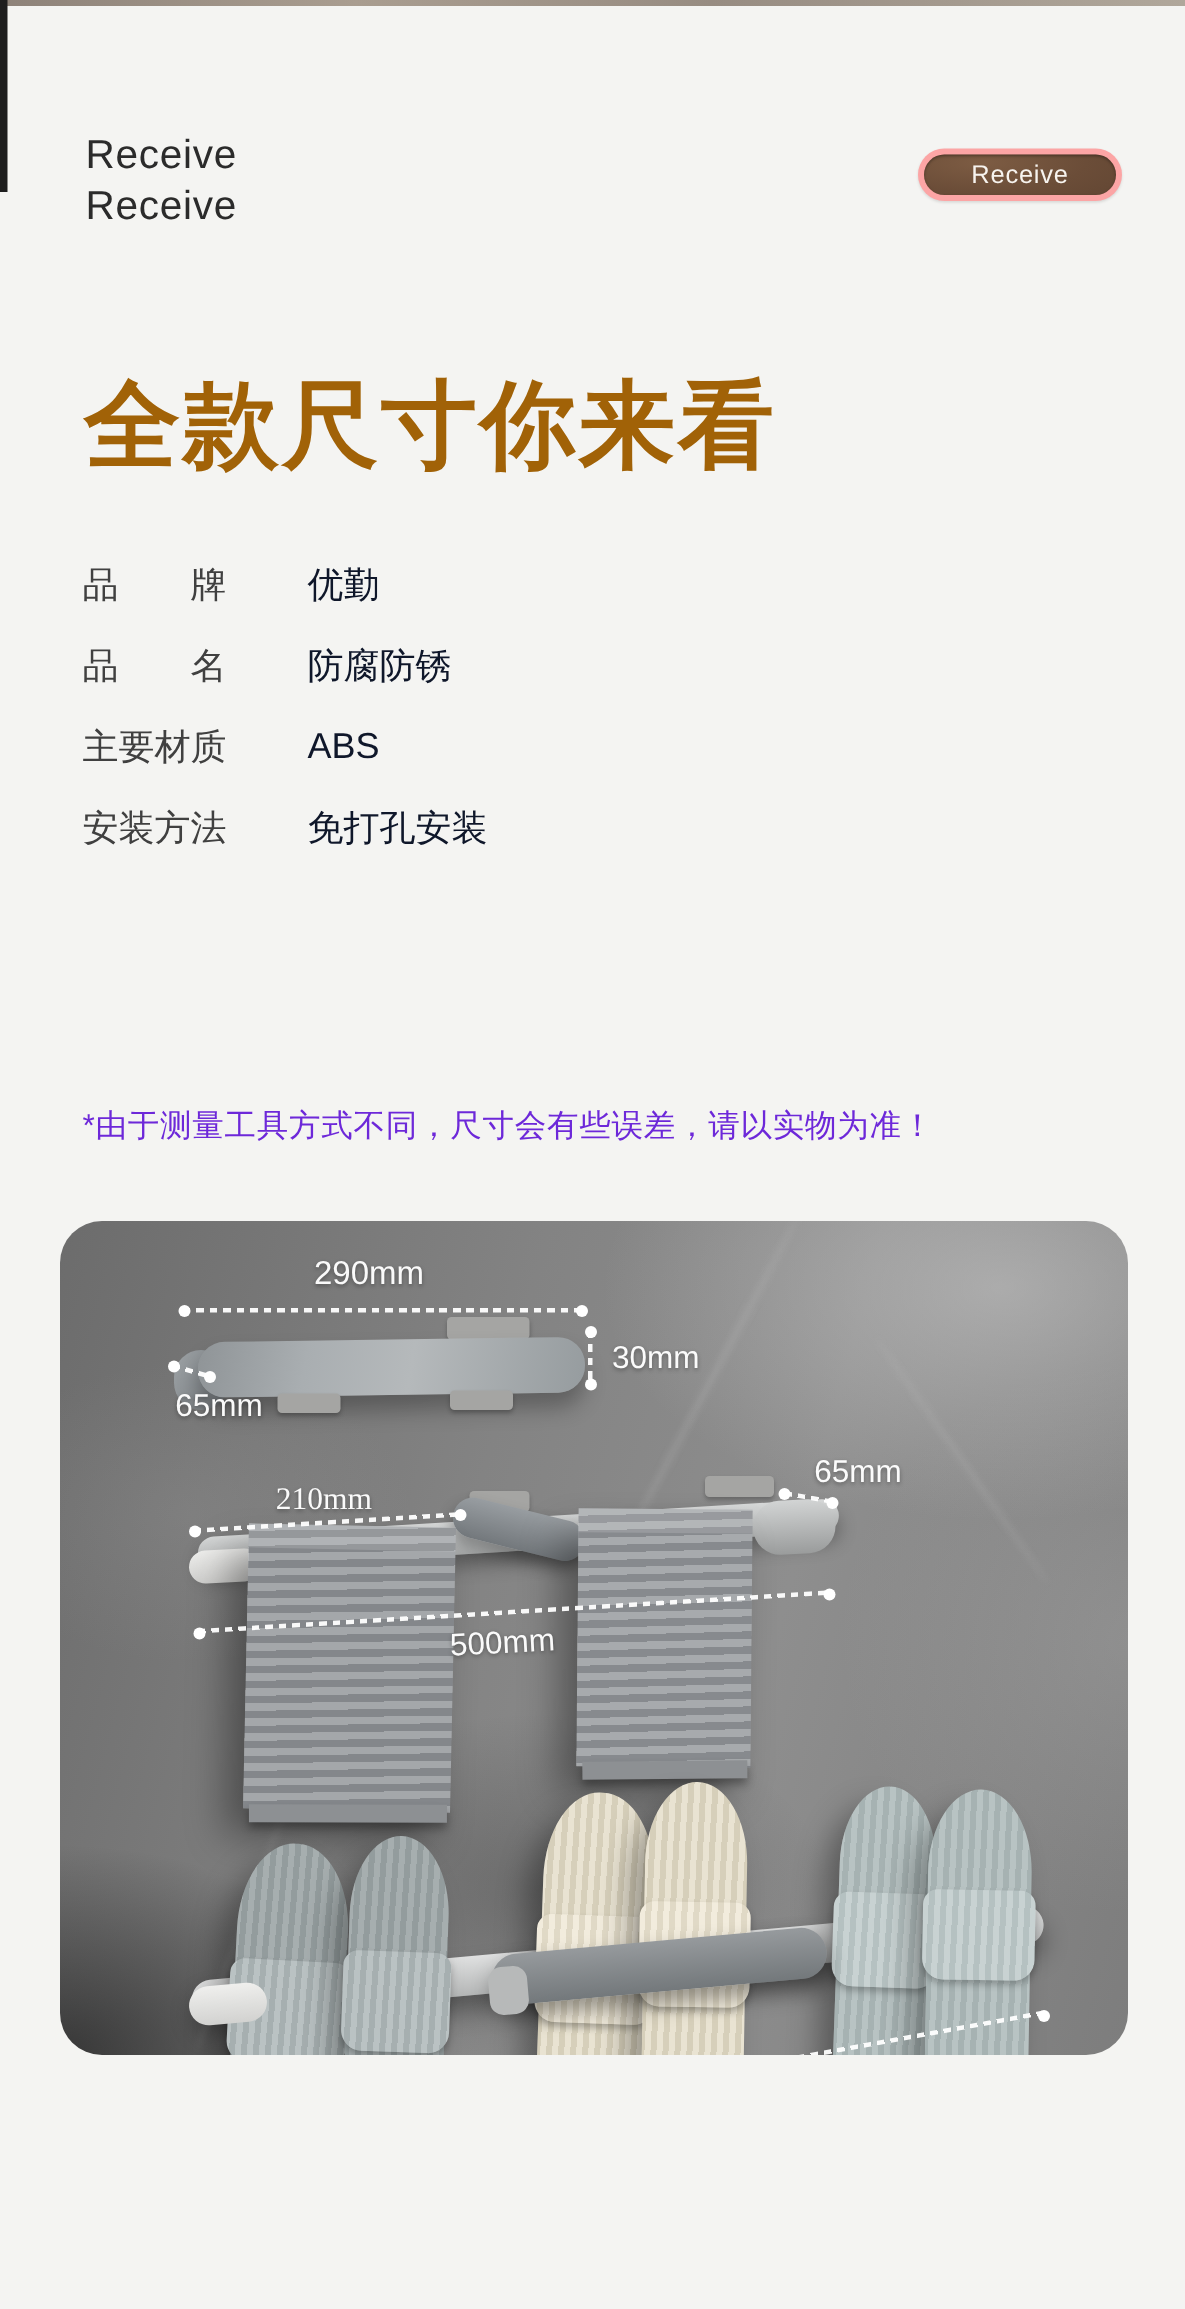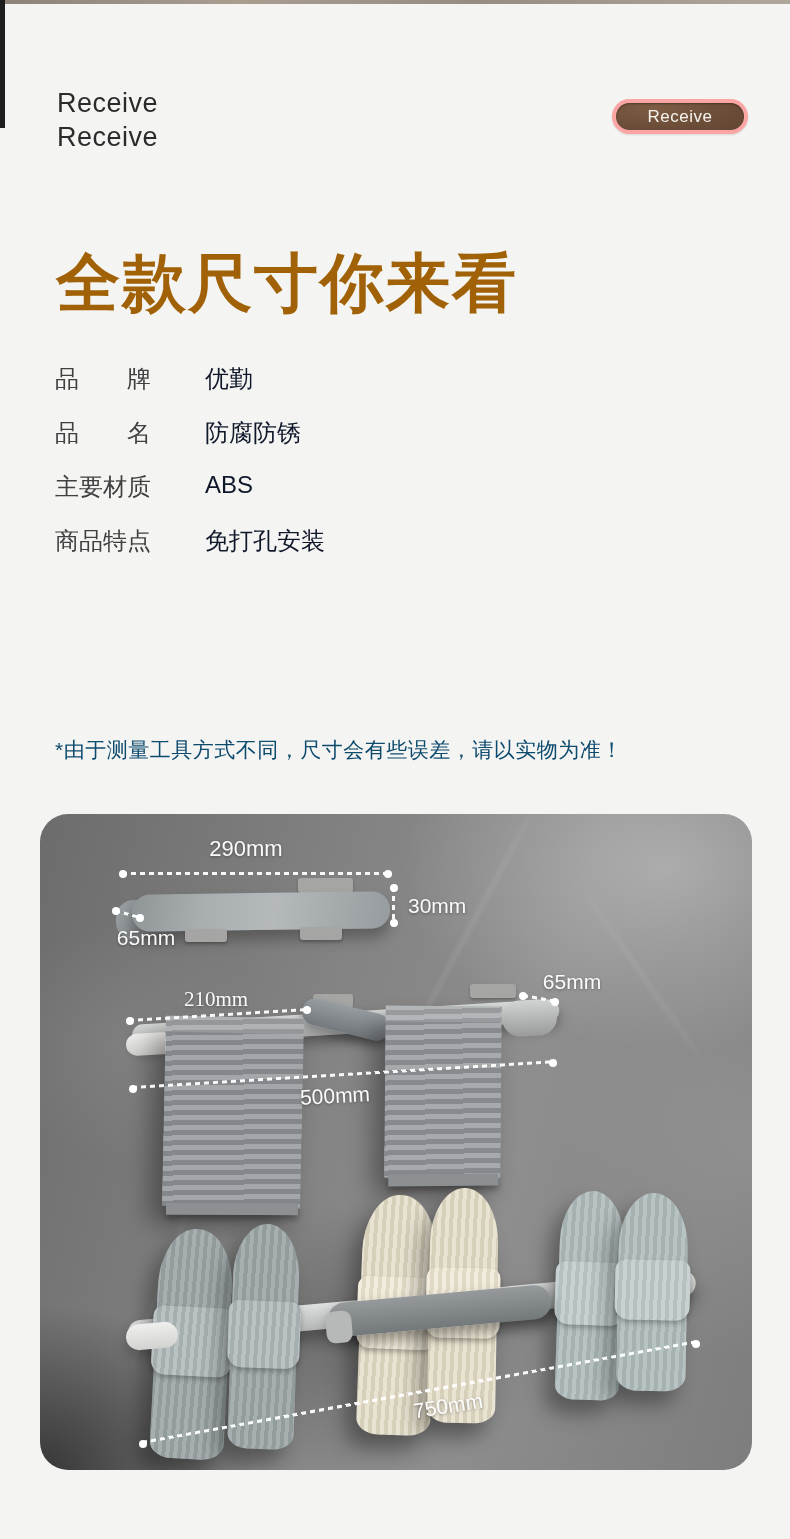--- a/index.html
+++ b/index.html
@@ -22,28 +22,28 @@
     display:flex;align-items:center;justify-content:center;box-shadow:0 1px 2px rgba(0,0,0,.12);}
   .receive-inner{width:128px;height:27px;border-radius:14px;
     background:radial-gradient(120% 160% at 30% 20%,#7d5c43 0%,#6b4d38 45%,#5d4230 100%);
     display:flex;align-items:center;justify-content:center;
     color:#f7f3ee;font-size:17px;letter-spacing:.5px;box-shadow:inset 0 1px 2px rgba(0,0,0,.35);}
 
   
   .page-title{position:absolute;left:56px;top:240px;font-size:64px;font-weight:800;
     color:#a16207;letter-spacing:2px;}
   .spec-list{position:absolute;left:55px;top:363px;width:660px;}
-  .spec-row{height:54px;display:flex;font-size:24px;color:#3c3c3c;}
+  .spec-row{height:54px;display:flex;align-items:center;font-size:24px;color:#3c3c3c;}
   .spec-label{display:inline-block;width:96px;text-align:justify;text-align-last:justify;
     font-weight:500;color:#404040;flex:0 0 96px;}
   .spec-value{margin-left:54px;font-weight:500;color:#0f172a;}
-  .note{position:absolute;left:55px;top:736px;font-size:21px;color:#0c4a6e;letter-spacing:.5px;}
-
-  
-  .photo{position:absolute;left:40px;top:814px;width:712px;height:656px;border-radius:28px;
+  .note{position:absolute;left:55px;top:736px;font-size:21px;color:#6d28d9;letter-spacing:.5px;}
+
+  
+  .photo{position:absolute;left:40px;top:814px;width:712px;height:556px;border-radius:28px;
     overflow:hidden;
     background:
       radial-gradient(60% 45% at 88% 8%, rgba(200,200,200,.55), transparent 62%),
       radial-gradient(45% 55% at 100% 50%, rgba(175,175,175,.30), transparent 60%),
       radial-gradient(55% 45% at 0% 100%, rgba(15,15,15,.62), transparent 56%),
       radial-gradient(45% 35% at 45% 80%, rgba(35,35,35,.28), transparent 60%),
       radial-gradient(35% 30% at 12% 35%, rgba(160,160,160,.22), transparent 60%),
       linear-gradient(105deg,#6c6c6c,#838383 38%,#8e8e8e 64%,#7d7d7d);
   }
   .vein{position:absolute;background:rgba(210,210,210,.18);border-radius:50%;
@@ -166,21 +166,21 @@
   </div>
   <div class="spec-row">
     <span class="spec-label">品名</span>
     <span class="spec-value">防腐防锈</span>
   </div>
   <div class="spec-row">
     <span class="spec-label">主要材质</span>
     <span class="spec-value">ABS</span>
   </div>
   <div class="spec-row">
-    <span class="spec-label">商品特点</span>
+    <span class="spec-label">安装方法</span>
     <span class="spec-value">免打孔安装</span>
   </div>
 </div>
 
 <div class="note">*由于测量工具方式不同，尺寸会有些误差，请以实物为准！</div>
 
 <div class="photo">
   <div class="vein v1"></div>
   <div class="vein v2"></div>
   <div class="vein v3"></div>

